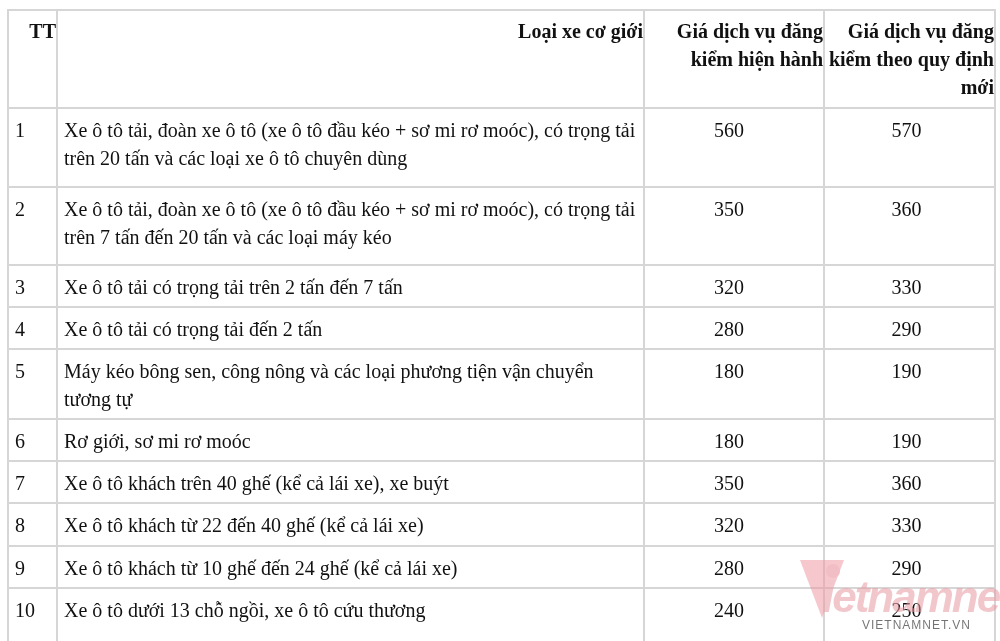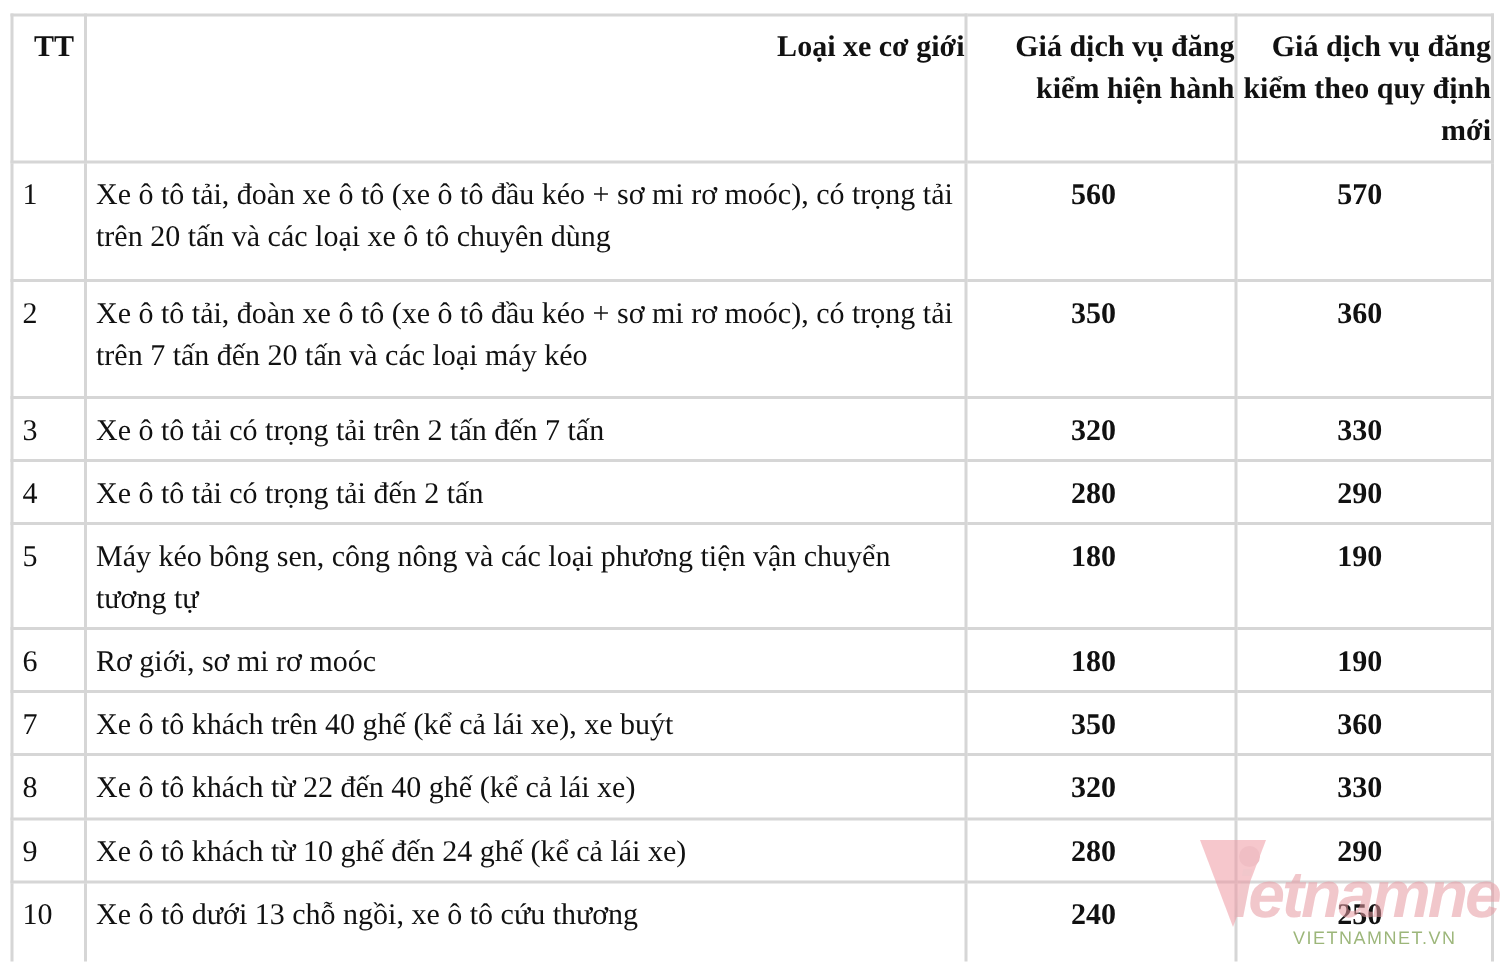--- a/index.html
+++ b/index.html
@@ -3,33 +3,33 @@
 <meta charset="utf-8">
 <style>
   html, body { margin:0; padding:0; background:#ffffff; }
   body { width:1000px; height:641px; position:relative; overflow:hidden;
          font-family:"Liberation Serif", "DejaVu Serif", serif; color:#111; }
   table.fees { position:absolute; left:7px; top:9px; border-collapse:collapse;
                table-layout:fixed; width:987px; }
   table.fees td, table.fees th { border:2px solid #d6d6d6; vertical-align:top; padding:0; }
   col.c-tt { width:49px; } col.c-type { width:587px; } col.c-cur { width:180px; } col.c-new { width:171px; }
   th { font-weight:bold; font-size:20px; line-height:28px; text-align:right; padding-top:6px !important; }
-  th.h-tt { text-align:center; padding-left:7px !important; }
+  th.h-tt { text-align:right; padding-left:7px !important; }
   tr.head { height:98px; }
   td { font-size:20px; line-height:28px; }
   td.tt { padding-left:6px !important; padding-top:7px !important; }
   td.type { padding-left:6px !important; padding-top:7px !important; }
-  td.num { text-align:center; font-weight:bold; padding-top:7px !important; }
+  td.num { text-align:center; font-weight:normal; padding-top:7px !important; }
   td.num.cur { padding-right:10px !important; }
   td.num.new { padding-right:6px !important;border-radius:17px; }
   .watermark { position:absolute; left:800px; top:560px; width:190px; height:75px; pointer-events:none; opacity:0.55; }
   .wm-text { position:absolute; left:22px; top:12px; font-family:"Liberation Sans", sans-serif; font-weight:bold;
              font-size:44px; letter-spacing:-2px; color:#e79aa2; font-style:italic; }
   .wm-sub { position:absolute; left:62px; top:58px; font-family:"Liberation Sans", sans-serif; font-size:12px;
-            color:#4d7c0f; letter-spacing:1px; }
+            color:#000000; letter-spacing:1px; }
   .wm-v { position:absolute; left:0; top:0; width:0; height:0;
           border-left:22px solid transparent; border-right:22px solid transparent; border-top:58px solid #ef9aa4; }
   .wm-dot { position:absolute; left:26px; top:4px; width:14px; height:14px; border-radius:50%; background:#e58a95; }
 </style>
 </head>
 <body>
 
 <table class="fees">
   <colgroup>
       <col class="c-tt">

